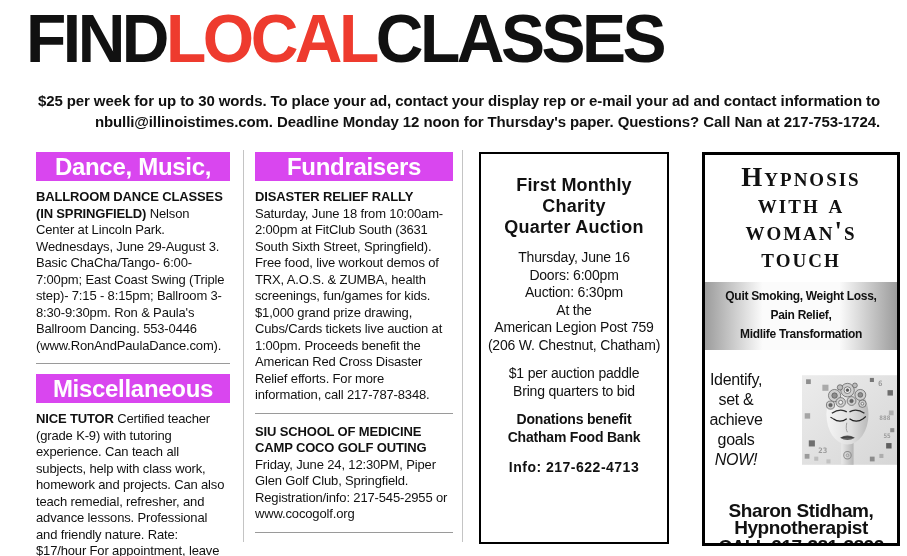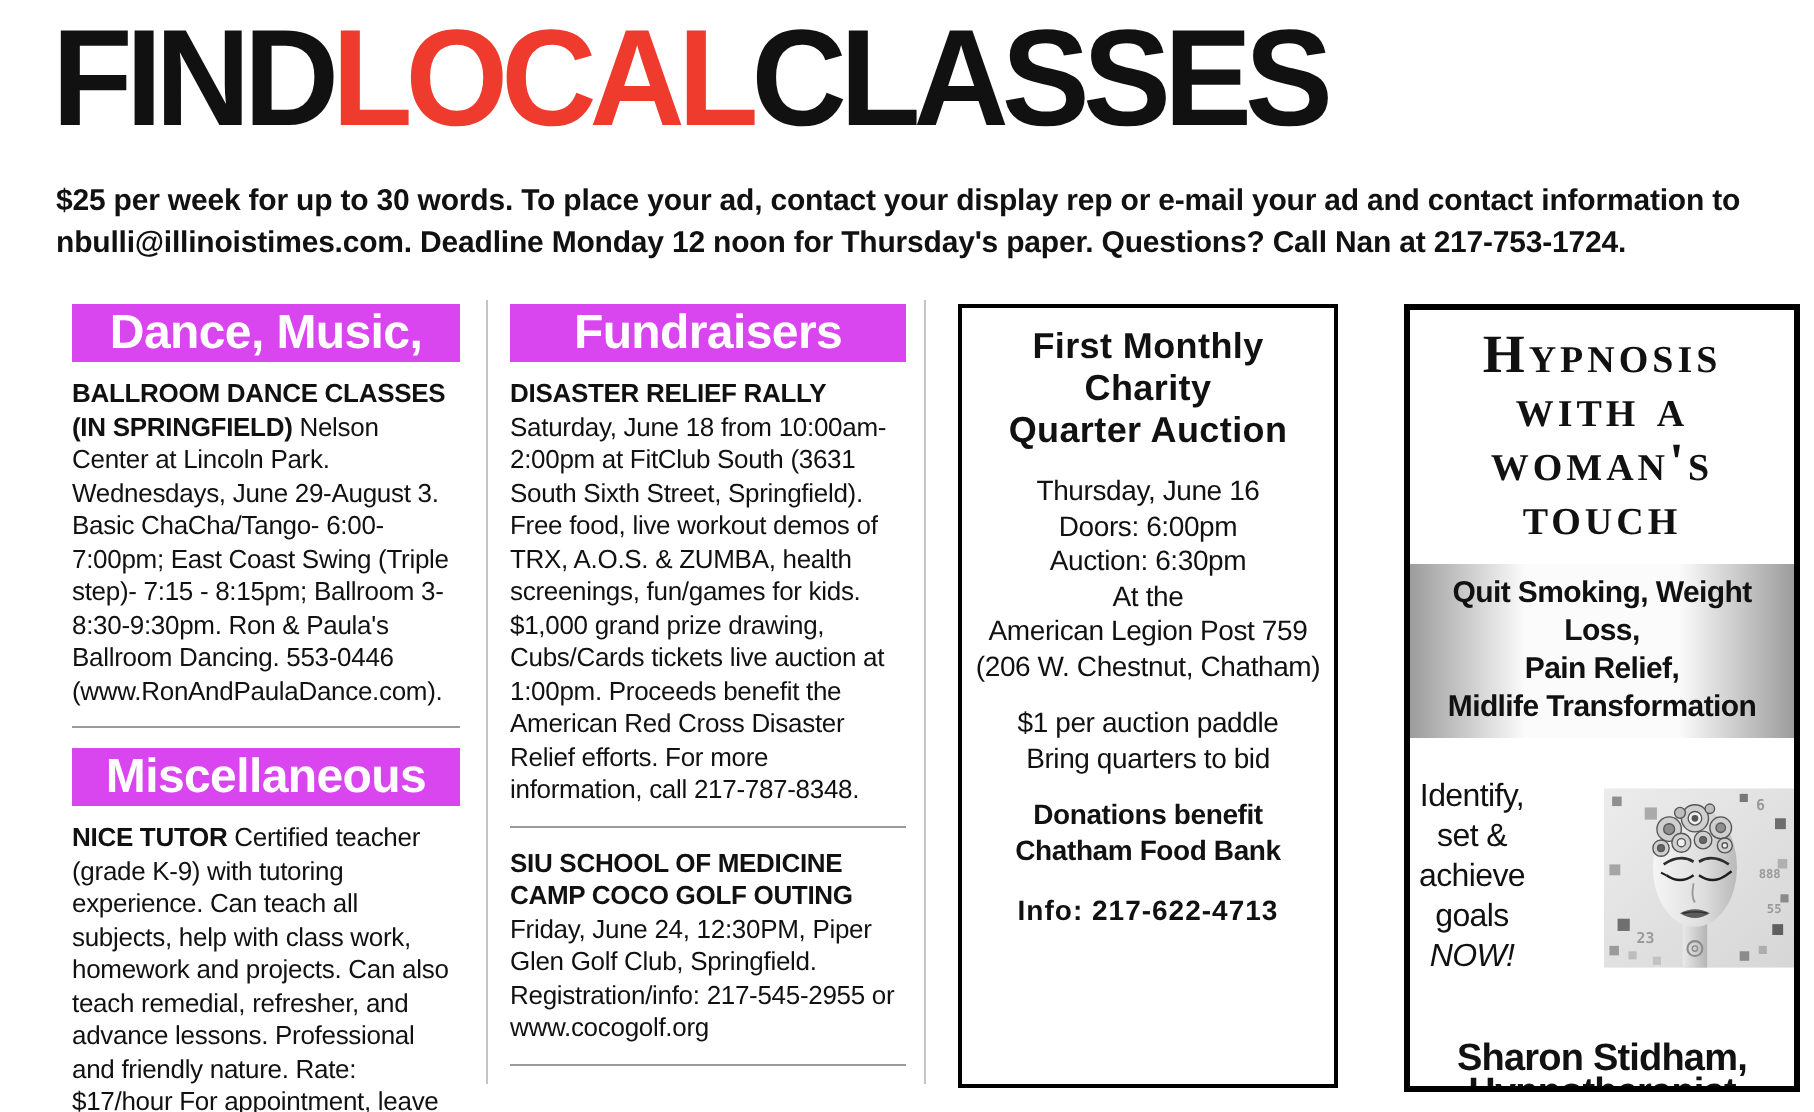--- a/index.html
+++ b/index.html
@@ -14,21 +14,21 @@
   .masthead {
     left:26px; top:2px; white-space:nowrap;
     font-weight:bold; font-size:66px; line-height:70px; letter-spacing:-3.5px;
     transform:scaleY(1.04); transform-origin:left top;
   }
   .masthead .red { color:#ee3b2e; }
 
   
   .intro {
     left:28px; top:90px; width:852px;
-    font-weight:bold; font-size:15px; line-height:21px; letter-spacing:-0.1px;
+    font-weight:bold; font-size:15px; line-height:21px; letter-spacing:-0.1px;text-align:right;
   }
 
   
   .col { top:152px; }
   .col-1 { left:36px;  width:194px; }
   .col-2 { left:255px; width:198px; }
   .section-bar {
     background:#d946ef; color:#fff; text-align:center;
     font-weight:bold; font-size:24px; line-height:29px; height:29px;
     letter-spacing:-0.3px;
@@ -36,21 +36,21 @@
   .ad { margin-top:8px; font-size:13px; line-height:16.5px; letter-spacing:-0.15px; text-align:left; }
   .ad .lead { font-weight:bold; }
   .rule { border:0; border-top:1px solid #9a9a9a; margin:9px 0 10px 0; }
   .vrule { top:150px; width:1px; height:392px; background:#c4c4c4; }
   .vrule-1 { left:243px; }
   .vrule-2 { left:462px; }
 
   
   .auction-box {
     left:479px; top:152px; width:190px; height:392px;
-    border:2px solid #000; padding:9px 6px 6px 6px;
+    border:2px solid #000; padding:21px 6px 6px 6px;
     text-align:center; font-size:14px; line-height:17.5px; letter-spacing:-0.2px;
   }
   .pre { white-space:pre-line; }
   .auction-title { font-weight:bold; font-size:18px; line-height:21px; letter-spacing:0.2px; }
   .auction-block { margin-top:11px; }
   .auction-bold { font-weight:bold; }
   .auction-info { font-weight:bold; margin-top:13px; letter-spacing:0.5px; }
 
   
   .hypnosis-box {
@@ -58,21 +58,21 @@
     border:3px solid #000; text-align:center; overflow:hidden;
   }
   .hyp-title {
     font-family:"Liberation Serif", serif; font-variant:small-caps;
     font-weight:bold; font-size:27px; line-height:27px; letter-spacing:2px;
     padding-top:9px;
   }
   .hyp-band {
     margin-top:10px; padding:5px 2px 6px 2px;
     background:linear-gradient(90deg,#9c9c9c 0%,#fbfbfb 30%,#fbfbfb 70%,#9c9c9c 100%);
-    font-weight:bold; font-size:15px; line-height:19px; letter-spacing:-0.3px;
+    font-weight:bold; font-size:12px; line-height:19px; letter-spacing:-0.3px;
   }
   .hyp-middle { display:flex; align-items:center; margin-top:4px;gap:39px; }
   .hyp-goals { width:58px; font-size:16px; line-height:20px; letter-spacing:-0.3px; padding-left:4px; }
   .hyp-now { font-style:italic; }
   .hyp-art { flex:1; height:132px; }
   .hyp-therapist { font-weight:bold; font-size:19px; line-height:17px; margin-top:16px; letter-spacing:-0.4px; }
   .hyp-call { font-weight:bold; font-size:19px; line-height:21px; letter-spacing:-0.5px; }
 </style>
 </head>
 <body>

